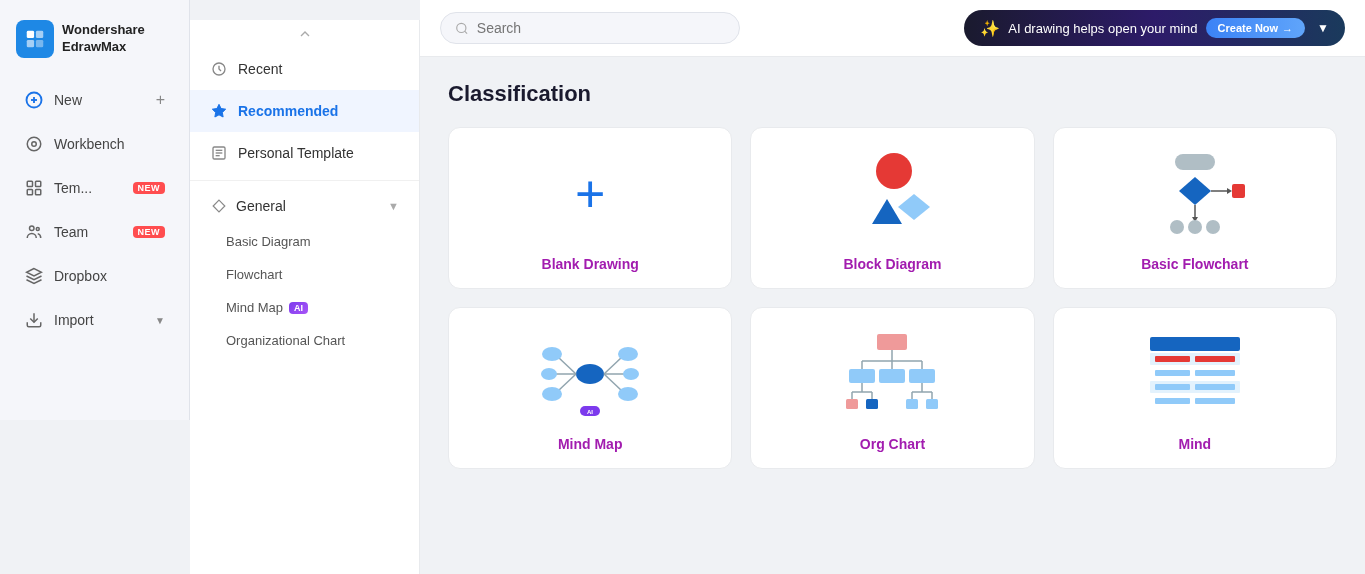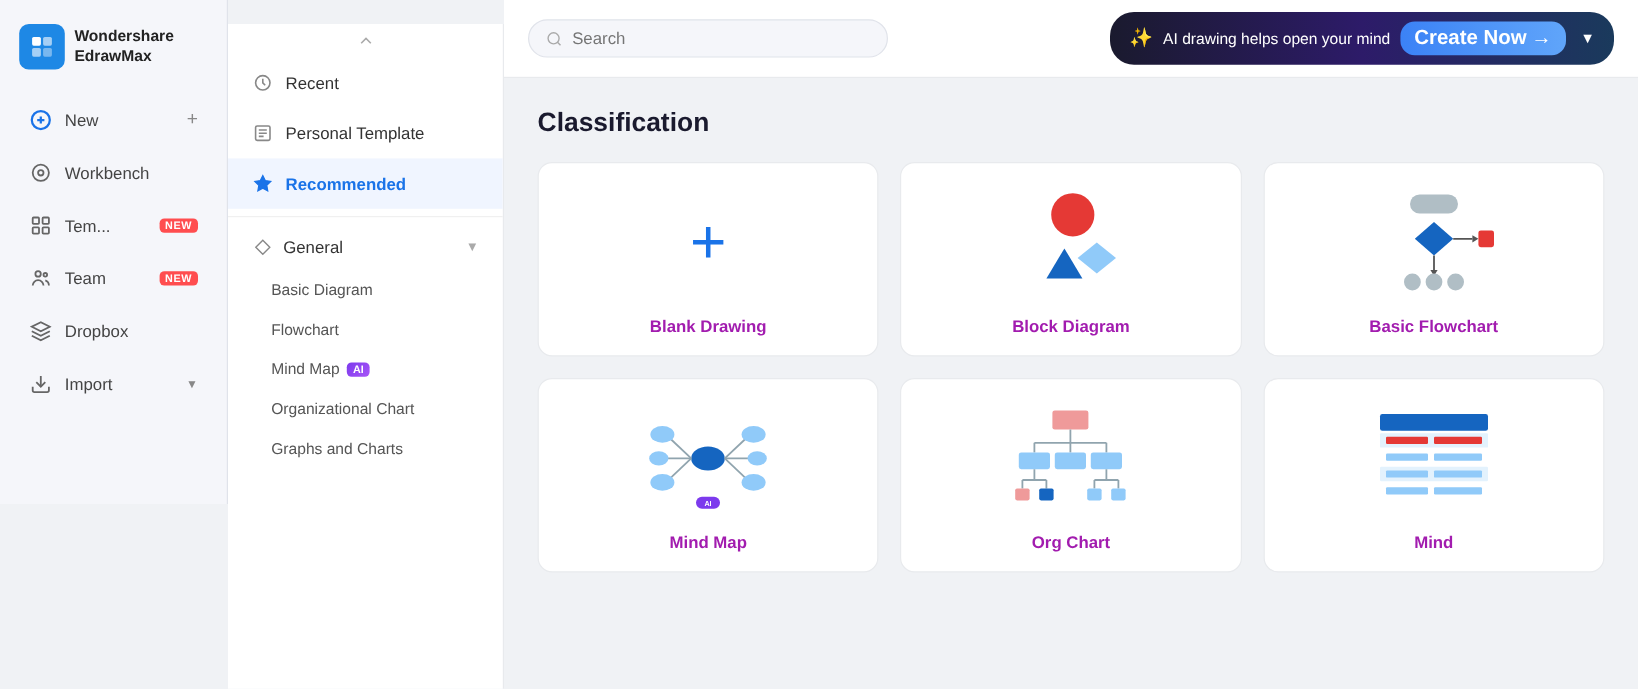--- a/index.html
+++ b/index.html
@@ -160,21 +160,21 @@
       padding: 8px 16px;
       margin-left: auto;
       cursor: pointer;
       flex-shrink: 0;
     }
     .ai-banner-icon { font-size: 16px; }
     .ai-banner-text { color: white; font-size: 13px; font-weight: 500; }
     .ai-banner-btn {
       background: linear-gradient(90deg, #3b82f6, #60a5fa);
       color: white;
-      font-size: 17px;
+      font-size: 11px;
       padding: 4px 12px;
       border-radius: 12px;
       font-weight: 600;
       display: flex;
       align-items: center;
       gap: 4px;
     }
     .banner-dropdown { color: white; margin-left: 4px; font-size: 12px; }
 
     .content-area {
@@ -339,41 +339,41 @@
   <div class="menu-item">
     <div class="menu-item-icon">
       <svg width="16" height="16" viewBox="0 0 24 24" fill="none" stroke="#888" stroke-width="2">
           <circle cx="12" cy="12" r="9"></circle>
           <polyline points="12 7 12 12 15 15"></polyline>
         </svg>
     </div>
     <span>Recent</span>
   </div>
 
+  <div class="menu-item active">
+    <div class="menu-item-icon">
+      <svg width="16" height="16" viewBox="0 0 24 24" fill="#1a73e8" stroke="#1a73e8" stroke-width="1.5">
+          <polygon points="12 2 15.09 8.26 22 9.27 17 14.14 18.18 21.02 12 17.77 5.82 21.02 7 14.14 2 9.27 8.91 8.26 12 2"></polygon>
+        </svg>
+    </div>
+    <span>Recommended</span>
+  </div>
+
   <div class="menu-item">
     <div class="menu-item-icon">
       <svg width="16" height="16" viewBox="0 0 24 24" fill="none" stroke="#888" stroke-width="2">
           <rect x="3" y="3" width="18" height="18" rx="2"></rect>
           <line x1="7" y1="8" x2="17" y2="8"></line>
           <line x1="7" y1="12" x2="17" y2="12"></line>
           <line x1="7" y1="16" x2="13" y2="16"></line>
         </svg>
     </div>
     <span>Personal Template</span>
   </div>
 
-  <div class="menu-item active">
-    <div class="menu-item-icon">
-      <svg width="16" height="16" viewBox="0 0 24 24" fill="#1a73e8" stroke="#1a73e8" stroke-width="1.5">
-          <polygon points="12 2 15.09 8.26 22 9.27 17 14.14 18.18 21.02 12 17.77 5.82 21.02 7 14.14 2 9.27 8.91 8.26 12 2"></polygon>
-        </svg>
-    </div>
-    <span>Recommended</span>
-  </div>
-
   <div class="menu-divider"></div>
 
   <div class="menu-section">
     <div style="display:flex;align-items:center;gap:8px;">
       <div class="menu-item-icon">
         <svg width="14" height="14" viewBox="0 0 24 24" fill="none" stroke="#888" stroke-width="2">
             <polygon points="12 2 22 12 12 22 2 12"></polygon>
           </svg>
       </div>
       <span>General</span>
@@ -386,23 +386,20 @@
   </div>
   <div class="menu-sub-item">
     <span>Flowchart</span>
   </div>
   <div class="menu-sub-item" style="display:flex;align-items:center;">
     <span>Mind Map</span>
     <span class="ai-badge">AI</span>
   </div>
   <div class="menu-sub-item">
     <span>Organizational Chart</span>
-  </div>
-  <div class="menu-sub-item">
-    <span>Graphs and Charts</span>
   </div>
 </div>
 
 <div class="main-content">
 
   <div class="top-bar">
     <div class="search-box">
       <svg width="15" height="15" viewBox="0 0 24 24" fill="none" stroke="#aaa" stroke-width="2">
           <circle cx="11" cy="11" r="8"></circle>
           <line x1="21" y1="21" x2="16.65" y2="16.65"></line>

